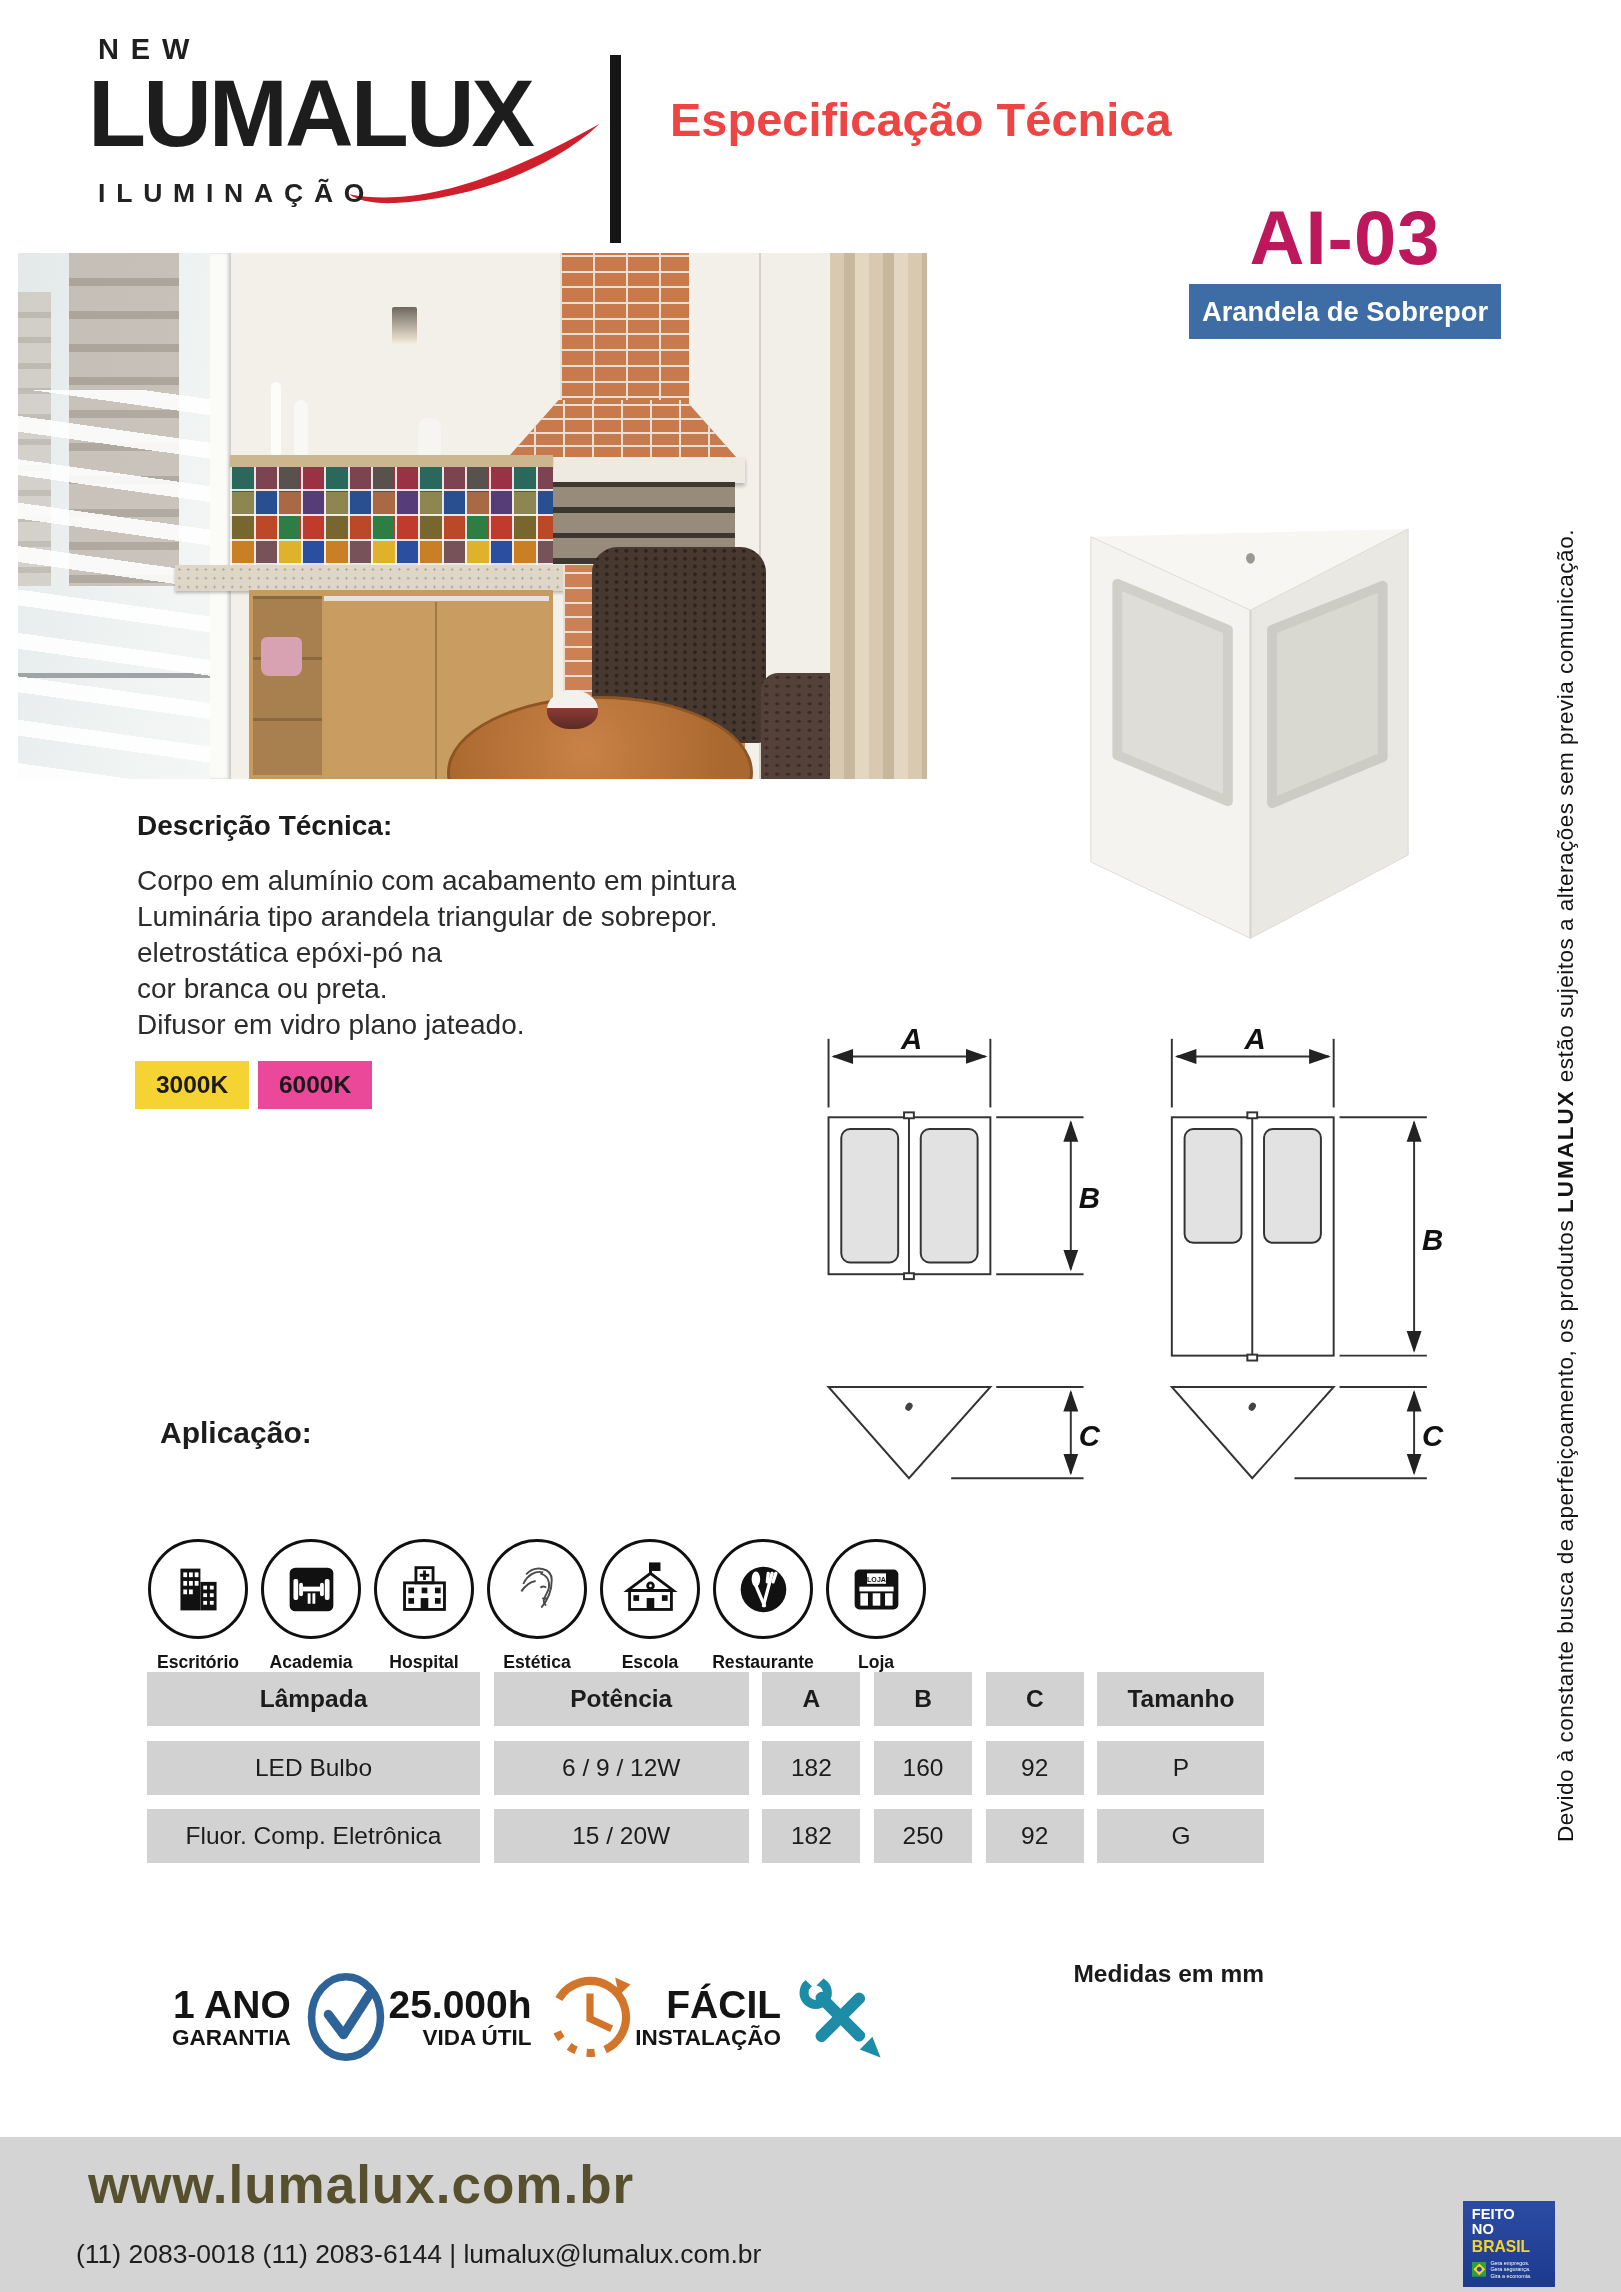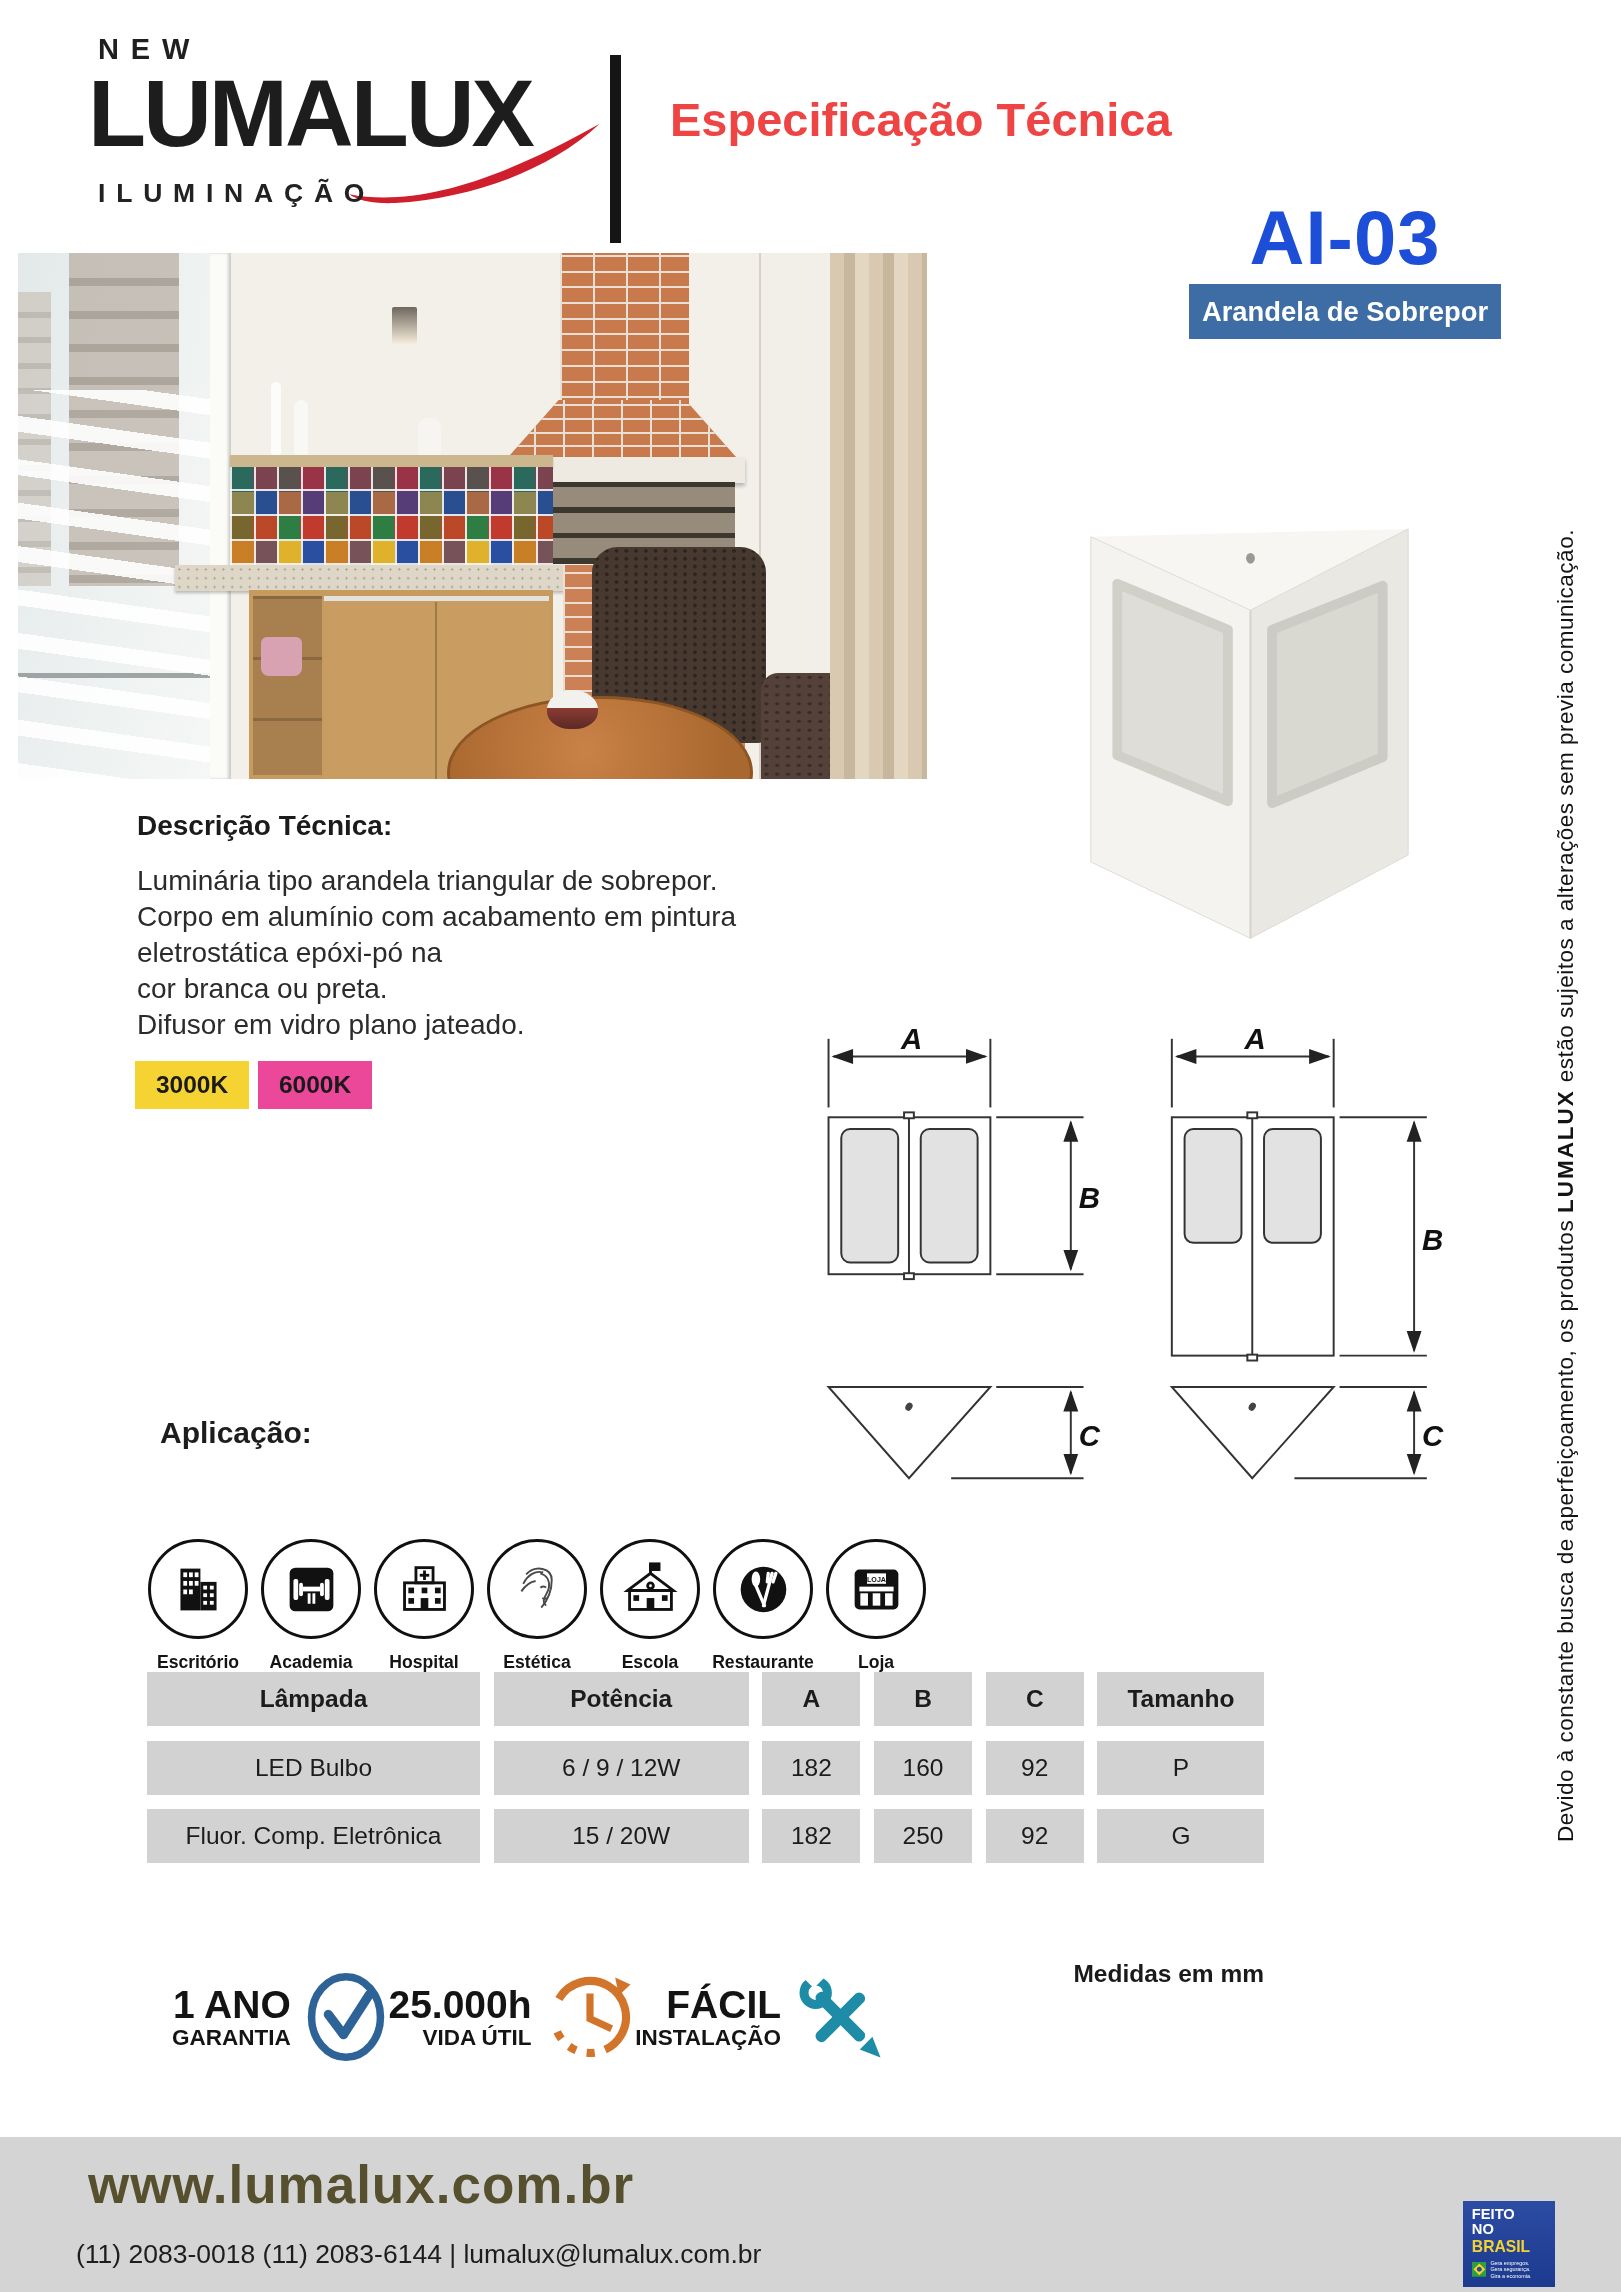--- a/index.html
+++ b/index.html
@@ -9,21 +9,21 @@
 
   
   .logo-new{left:98px;top:33px;font-size:29px;font-weight:700;letter-spacing:11.8px;color:#1f1f1f;}
   .logo-main{left:88px;top:59px;font-size:95px;font-weight:900;letter-spacing:-2.9px;color:#1d1d1d;}
   .logo-sub{left:98px;top:178px;font-size:26.5px;font-weight:700;letter-spacing:10.8px;color:#222;}
   .logo-swoosh{left:341px;top:116px;width:267px;height:90px;}
   .hdr-divider{left:610px;top:55px;width:10.8px;height:188px;background:#151515;}
   .page-title{left:670px;top:92px;font-size:47px;font-weight:700;color:#ef4444;}
 
   
-  .prod-code{left:1186px;top:194px;width:318px;text-align:center;font-size:76px;font-weight:900;letter-spacing:1px;color:#1d4ed8;}
+  .prod-code{left:1186px;top:194px;width:318px;text-align:center;font-size:76px;font-weight:900;letter-spacing:1px;color:#be185d;}
   .prod-badge{left:1189px;top:284px;width:312px;height:55px;background:#3e6ca4;color:#fff;
               font-size:27.4px;font-weight:700;display:flex;align-items:center;justify-content:center;}
 
   
   .photo{left:17.6px;top:253px;width:909px;height:526px;background:#f3f0ea;overflow:hidden;}
   .photo div{position:absolute;}
   .ph-glass{left:0;top:0;width:192px;height:526px;background:linear-gradient(100deg,#e3e9e9,#f5f7f6);}
   .ph-building{left:51px;top:0;width:110px;height:333px;opacity:.75;
      background:repeating-linear-gradient(#b9b0a5 0 25.5px,#968c7f 25.5px 33px);}
   .ph-building2{left:0;top:39px;width:33px;height:294px;opacity:.6;
@@ -199,22 +199,22 @@
     <line x1="181" y1="135" x2="181" y2="470" stroke="#d5d3cc" stroke-width="2"></line>
     <ellipse cx="181" cy="82" rx="4.5" ry="5.5" fill="#9a9a92"></ellipse>
   </svg>
 
   <div class="abs disclaimer">
     <span>Devido à constante busca de aperfeiçoamento, os produtos </span><span class="brand">LUMALUX</span><span> estão sujeitos a alterações sem previa  comunicação.</span>
   </div>
 
   <div class="abs desc-h">Descrição Técnica:</div>
   <div class="abs desc">
+    <div>Corpo em alumínio com acabamento em pintura</div>
     <div>Luminária tipo arandela triangular de sobrepor.</div>
-    <div>Corpo em alumínio com acabamento em pintura</div>
     <div>eletrostática epóxi-pó na</div>
     <div>cor  branca ou preta.</div>
     <div>Difusor em vidro plano jateado.</div>
   </div>
 
   <div class="abs temps">
     <div class="chip chip-3000">3000K</div>
     <div class="chip chip-6000">6000K</div>
   </div>
 

